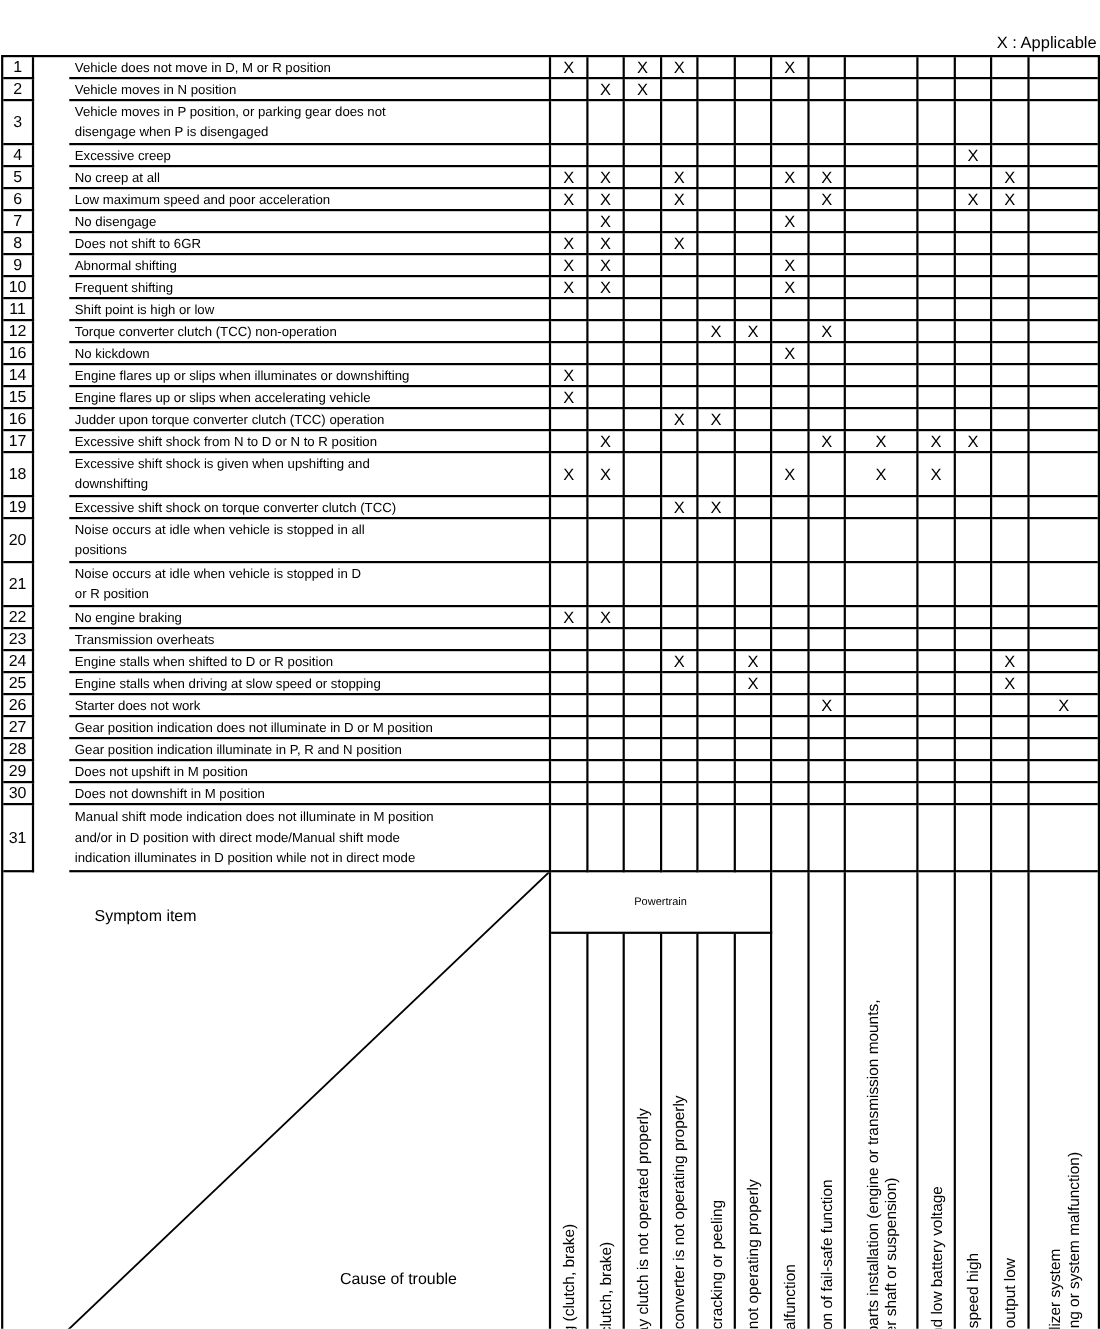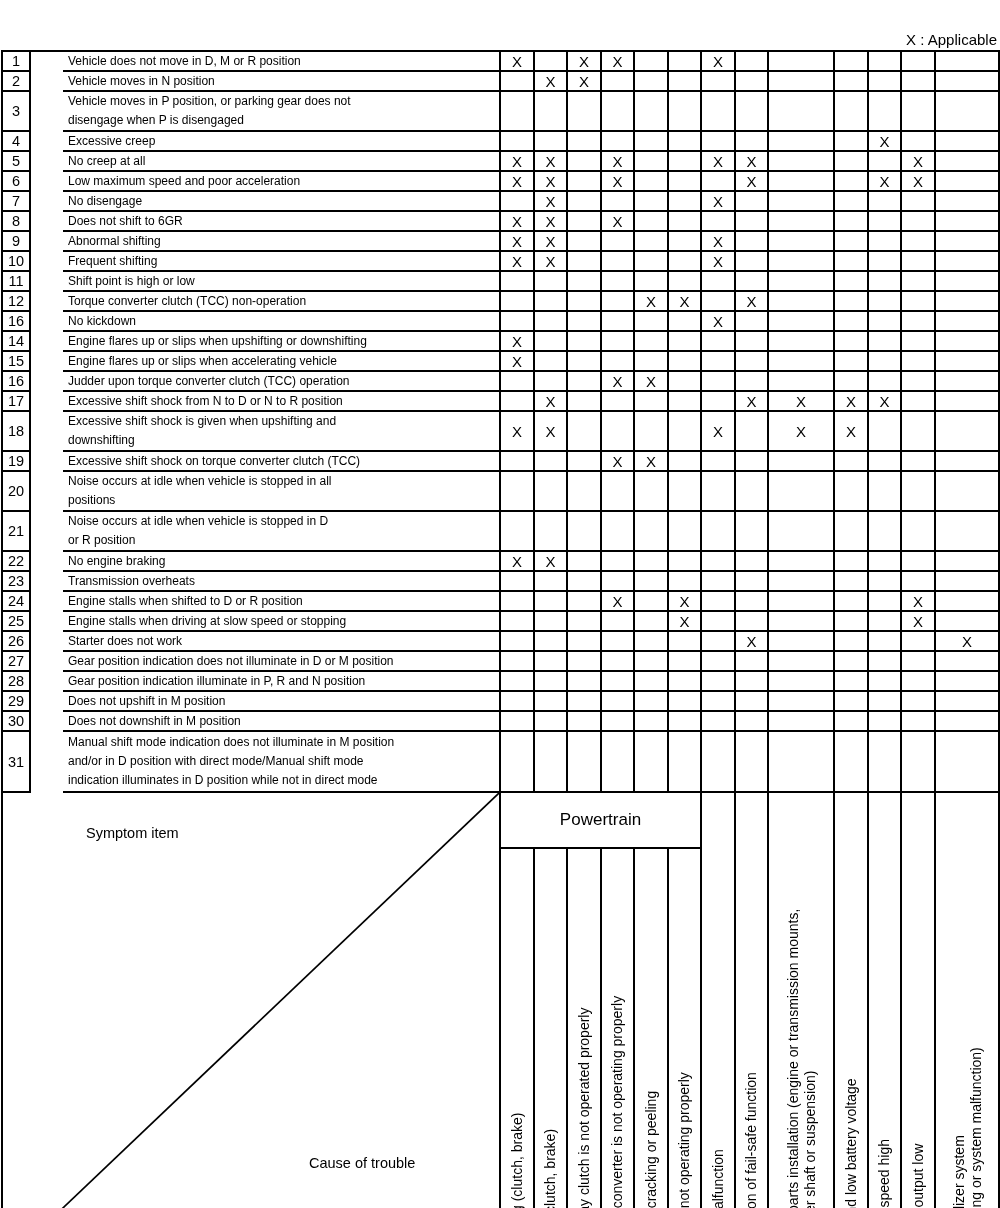--- a/index.html
+++ b/index.html
@@ -80,21 +80,21 @@
     box-sizing:border-box;
   }
   .powertrain{
     grid-row:1;
     border-right:2px solid #000;
     border-bottom:2px solid #000;
     box-sizing:border-box;
     display:flex;
     align-items:center;
     justify-content:center;
-    font-size:17px;
+    font-size:10px;
   }
   .cause-col{
     border-right:2px solid #000;
     box-sizing:border-box;
     display:flex;
     justify-content:center;
     align-items:stretch;
     overflow:hidden;
   }
   .cause-col:last-child{border-right:none;}
@@ -305,21 +305,21 @@
         <div class="cell mark"></div>
         <div class="cell mark"></div>
         <div class="cell mark">X</div>
         <div class="cell mark"></div>
         <div class="cell mark"></div>
         <div class="cell mark"></div>
         <div class="cell mark"></div>
         <div class="cell mark"></div>
         <div class="cell mark"></div>
         <div class="cell num">14</div>
-        <div class="cell symptom">Engine flares up or slips when upshifting or downshifting</div>
+        <div class="cell symptom">Engine flares up or slips when illuminates or downshifting</div>
         <div class="cell mark">X</div>
         <div class="cell mark"></div>
         <div class="cell mark"></div>
         <div class="cell mark"></div>
         <div class="cell mark"></div>
         <div class="cell mark"></div>
         <div class="cell mark"></div>
         <div class="cell mark"></div>
         <div class="cell mark"></div>
         <div class="cell mark"></div>

